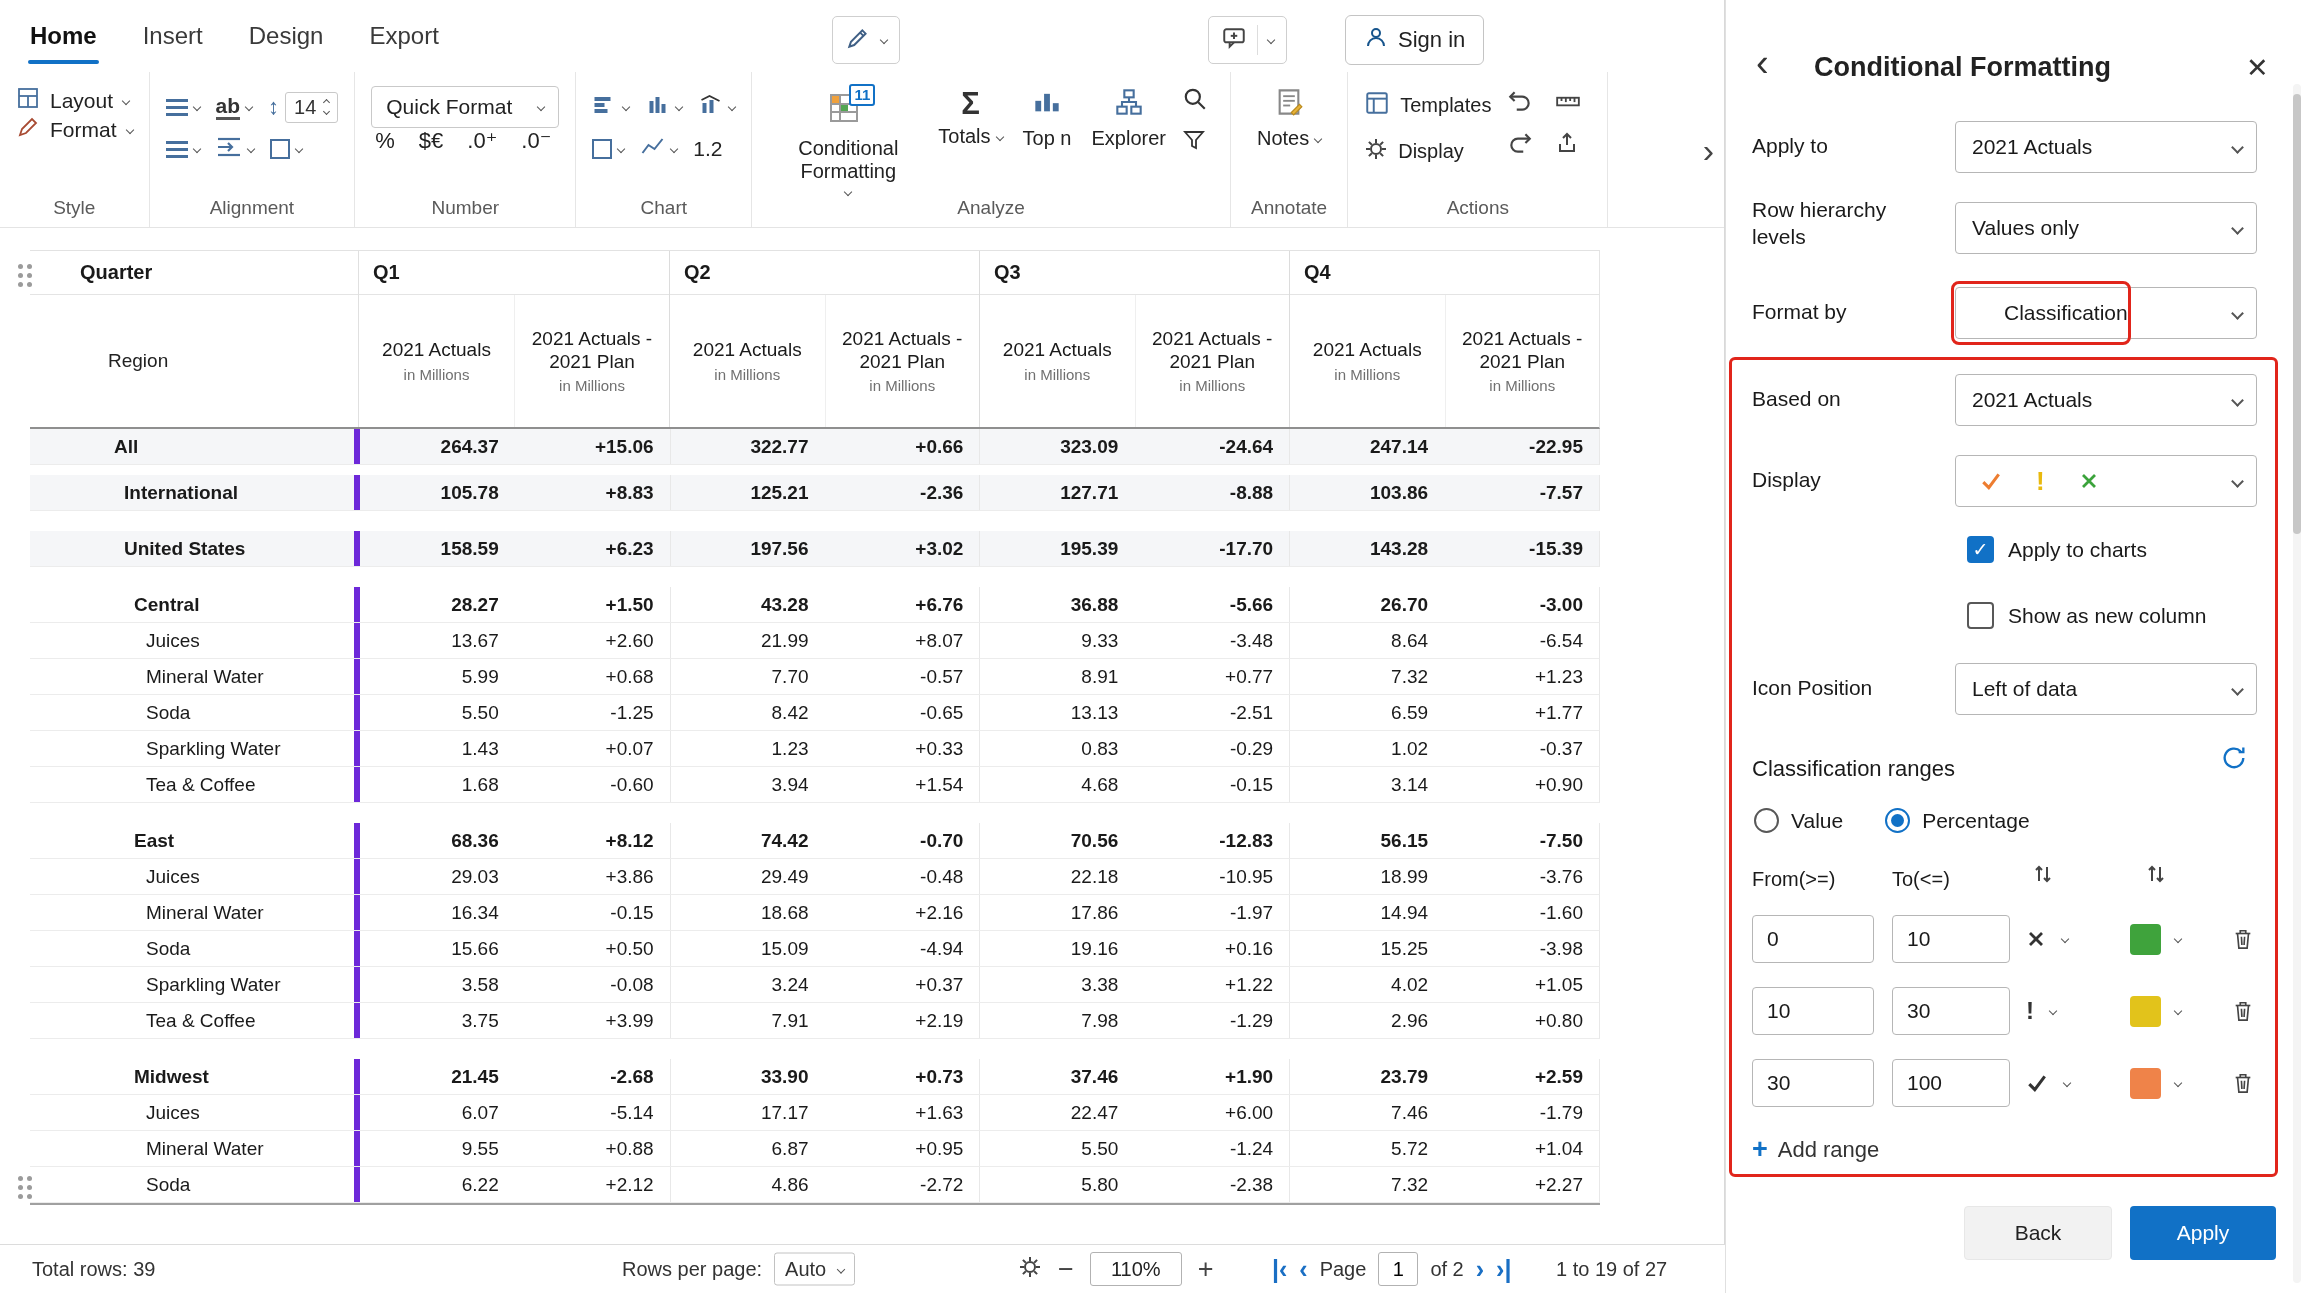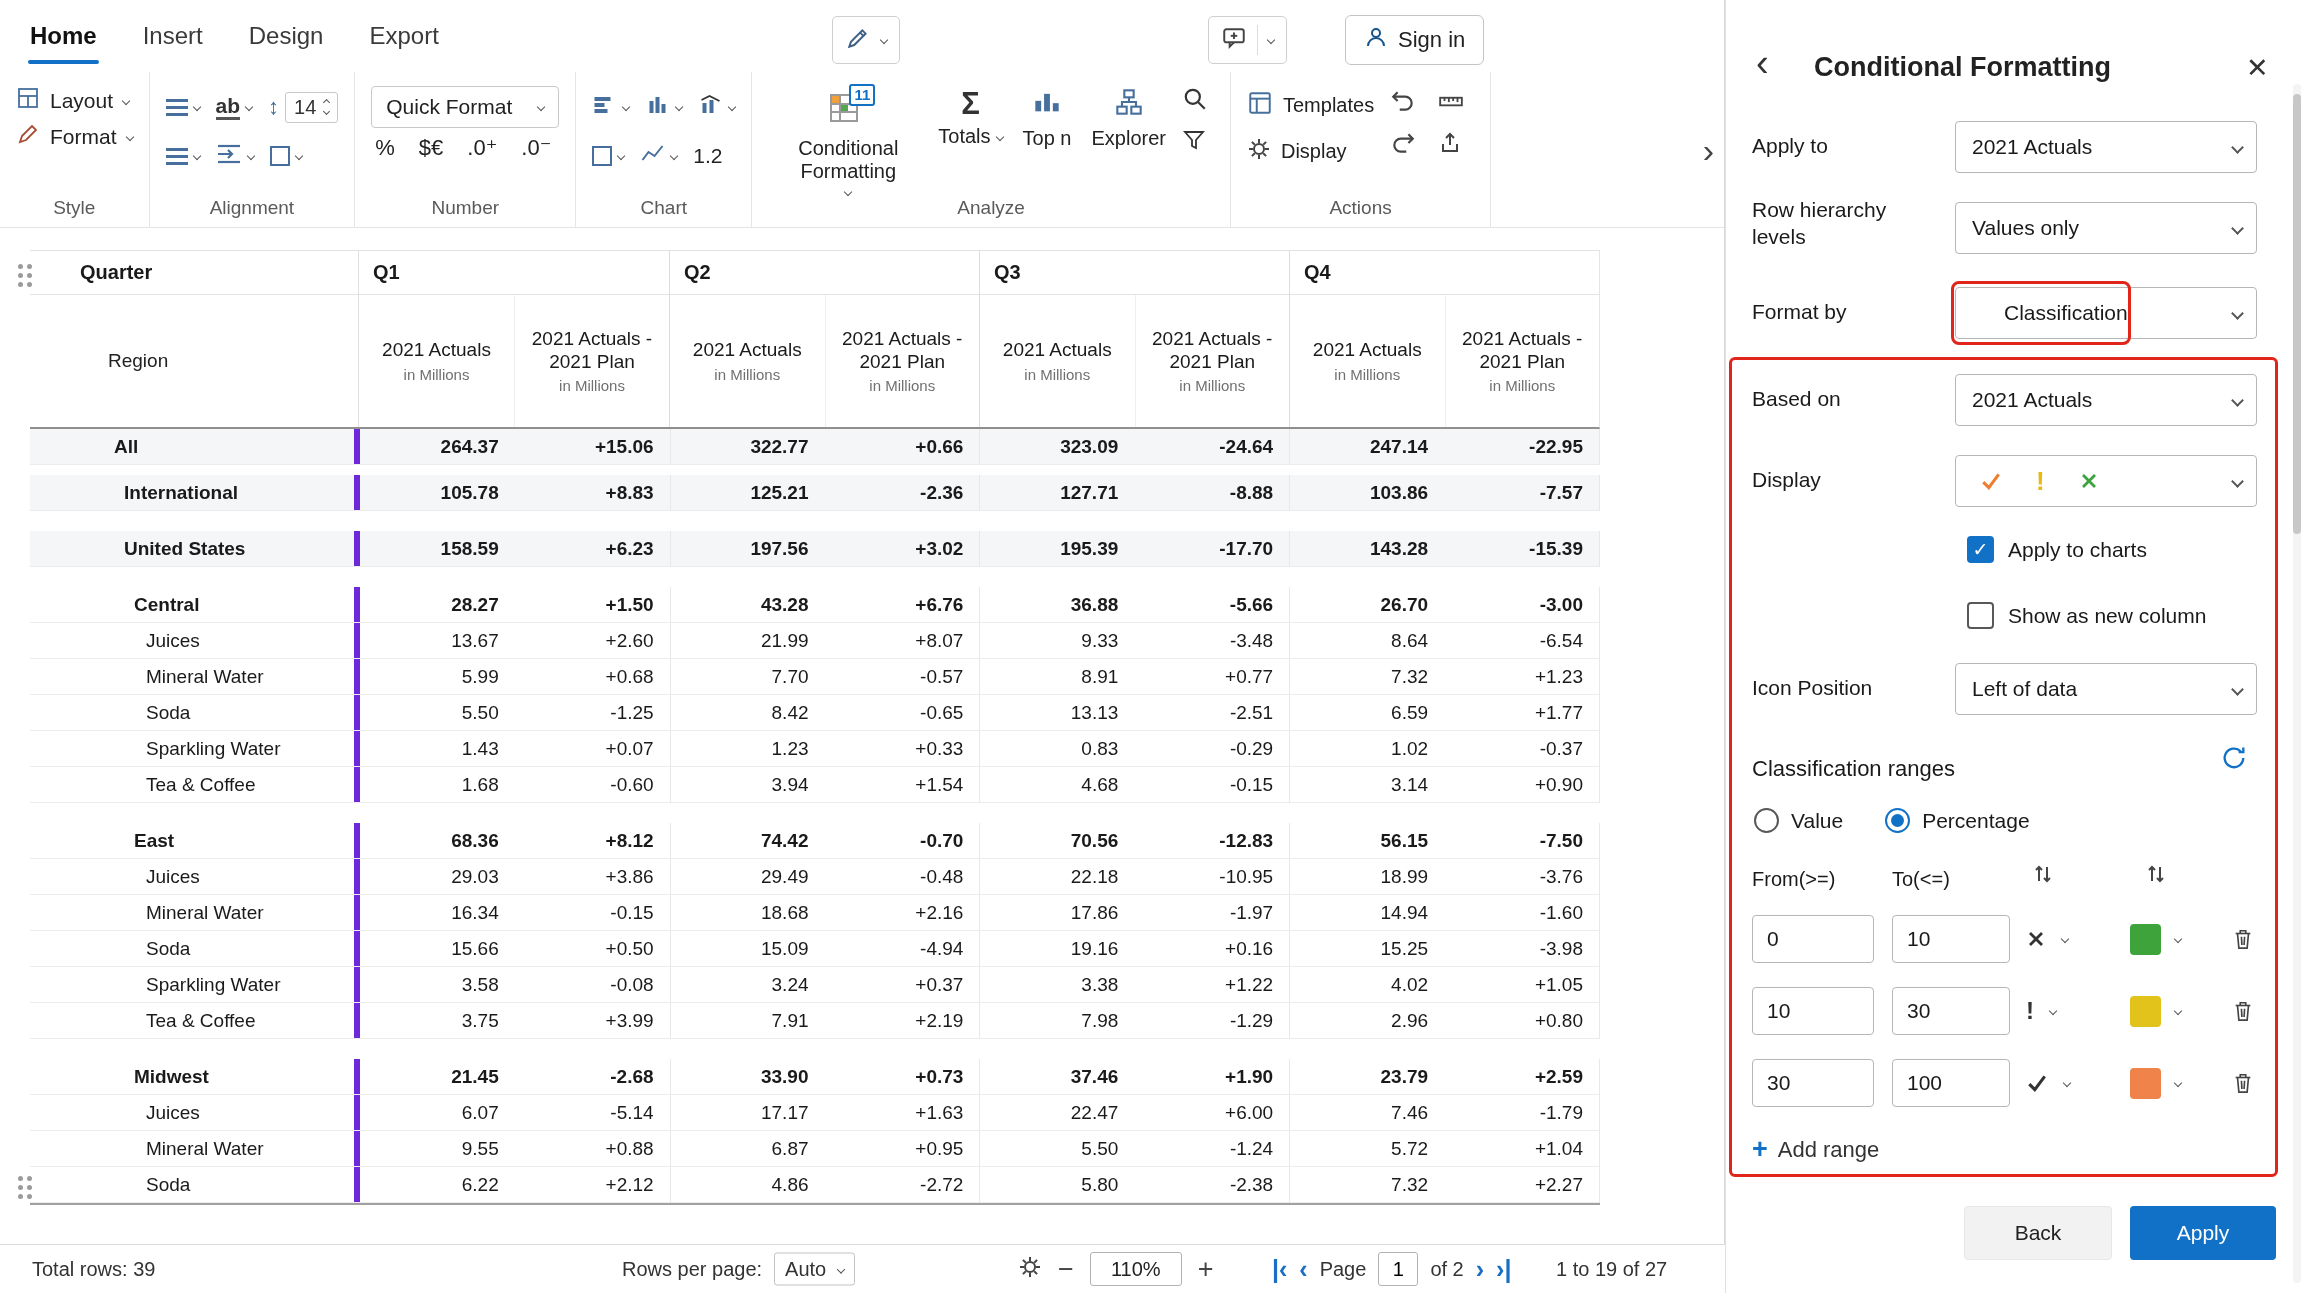--- a/index.html
+++ b/index.html
@@ -27,21 +27,21 @@
   .pen-btn { left:832px; }
   .addc-btn { left:1208px; }
   .addc-btn .sep { width:1px; height:30px; background:#ddd; }
   .signin { position:absolute; left:1345px; top:15px; height:50px; display:flex; align-items:center; gap:10px;
             border:1px solid #c4c4c4; border-radius:6px; padding:0 18px; font-size:22px; color:#222; background:#fff; }
 
   
   .toolbar { position:relative; display:flex; height:156px; border-bottom:1px solid #e4e4e4; background:#fff; overflow:hidden; }
   .grp { position:relative; display:flex; flex-direction:column; padding:14px 16px 36px; border-right:1px solid #e6e6e6; }
   .g-cap { position:absolute; bottom:8px; left:0; right:0; text-align:center; font-size:19px; color:#5a5a5a; white-space:nowrap; }
-  .g-col { display:flex; flex-direction:column; gap:7px; }
+  .g-col { display:flex; flex-direction:column; gap:0; }
   .g-row { display:flex; align-items:flex-start; }
   .btn-line { display:flex; align-items:center; gap:10px; font-size:21px; color:#222; white-space:nowrap; }
   .icon-row { display:flex; align-items:center; gap:16px; height:42px; }
   .ibtn { display:inline-flex; align-items:center; gap:6px; color:#333; }
   .lines { position:relative; width:22px; height:17px; display:inline-block; }
   .lines::before { content:''; position:absolute; top:0; left:0; right:0; height:3px; background:#466f9d; box-shadow:0 7px 0 #466f9d, 0 14px 0 #466f9d; }
   .ab { font-size:21px; font-weight:600; border-bottom:3px solid #555; line-height:1.1; }
   .updn { color:#466f9d; font-size:22px; }
   .fwrap { display:flex; align-items:center; border:1px solid #c9c9c9; border-radius:3px; padding:3px 8px; gap:8px; }
   .fsize { font-size:20px; }
@@ -383,20 +383,36 @@
             <span class="ibtn">
                 <span><svg width="24" height="24" viewBox="0 0 24 24" fill="none" stroke="#333" stroke-width="1.8">
                     <path d="M3 4 H21 L14 12 V20 L10 18 V12 Z"></path>
                   </svg></span>
               </span>
           </div>
         </div>
         <div class="g-cap">Analyze</div>
       </div>
 
+      <div class="grp">
+        <div class="bigbtn">
+          <span><svg width="28" height="28" viewBox="0 0 24 24">
+                <path d="M4 2 H20 V22 H4 Z" fill="#fff" stroke="#888" stroke-width="1.8"></path>
+                <line x1="7" y1="7" x2="17" y2="7" stroke="#888" stroke-width="1.6"></line>
+                <line x1="7" y1="11" x2="17" y2="11" stroke="#888" stroke-width="1.6"></line>
+                <line x1="7" y1="15" x2="13" y2="15" stroke="#888" stroke-width="1.6"></line>
+                <path d="M14 21 L21 14 L23 16 L16 23 Z" fill="#e8b339" stroke="#b98a1d" stroke-width="1"></path>
+              </svg></span>
+          <span class="bb-label">
+              <span>Notes</span>
+              <span class="chev sm"></span>
+            </span>
+        </div>
+        <div class="g-cap">Annotate</div>
+      </div>
 
       <div class="grp">
         <div class="g-row">
           <div class="g-col" style="gap:16px; padding-top:4px;">
             <div class="btn-line" style="font-size:20px;">
               <span><svg width="26" height="26" viewBox="0 0 24 24" fill="none" stroke="#466f9d" stroke-width="1.8">
                     <rect x="3" y="3" width="18" height="18" rx="1.5"></rect>
                     <line x1="3" y1="8" x2="21" y2="8"></line>
                     <line x1="9" y1="8" x2="9" y2="21"></line>
                   </svg></span>

